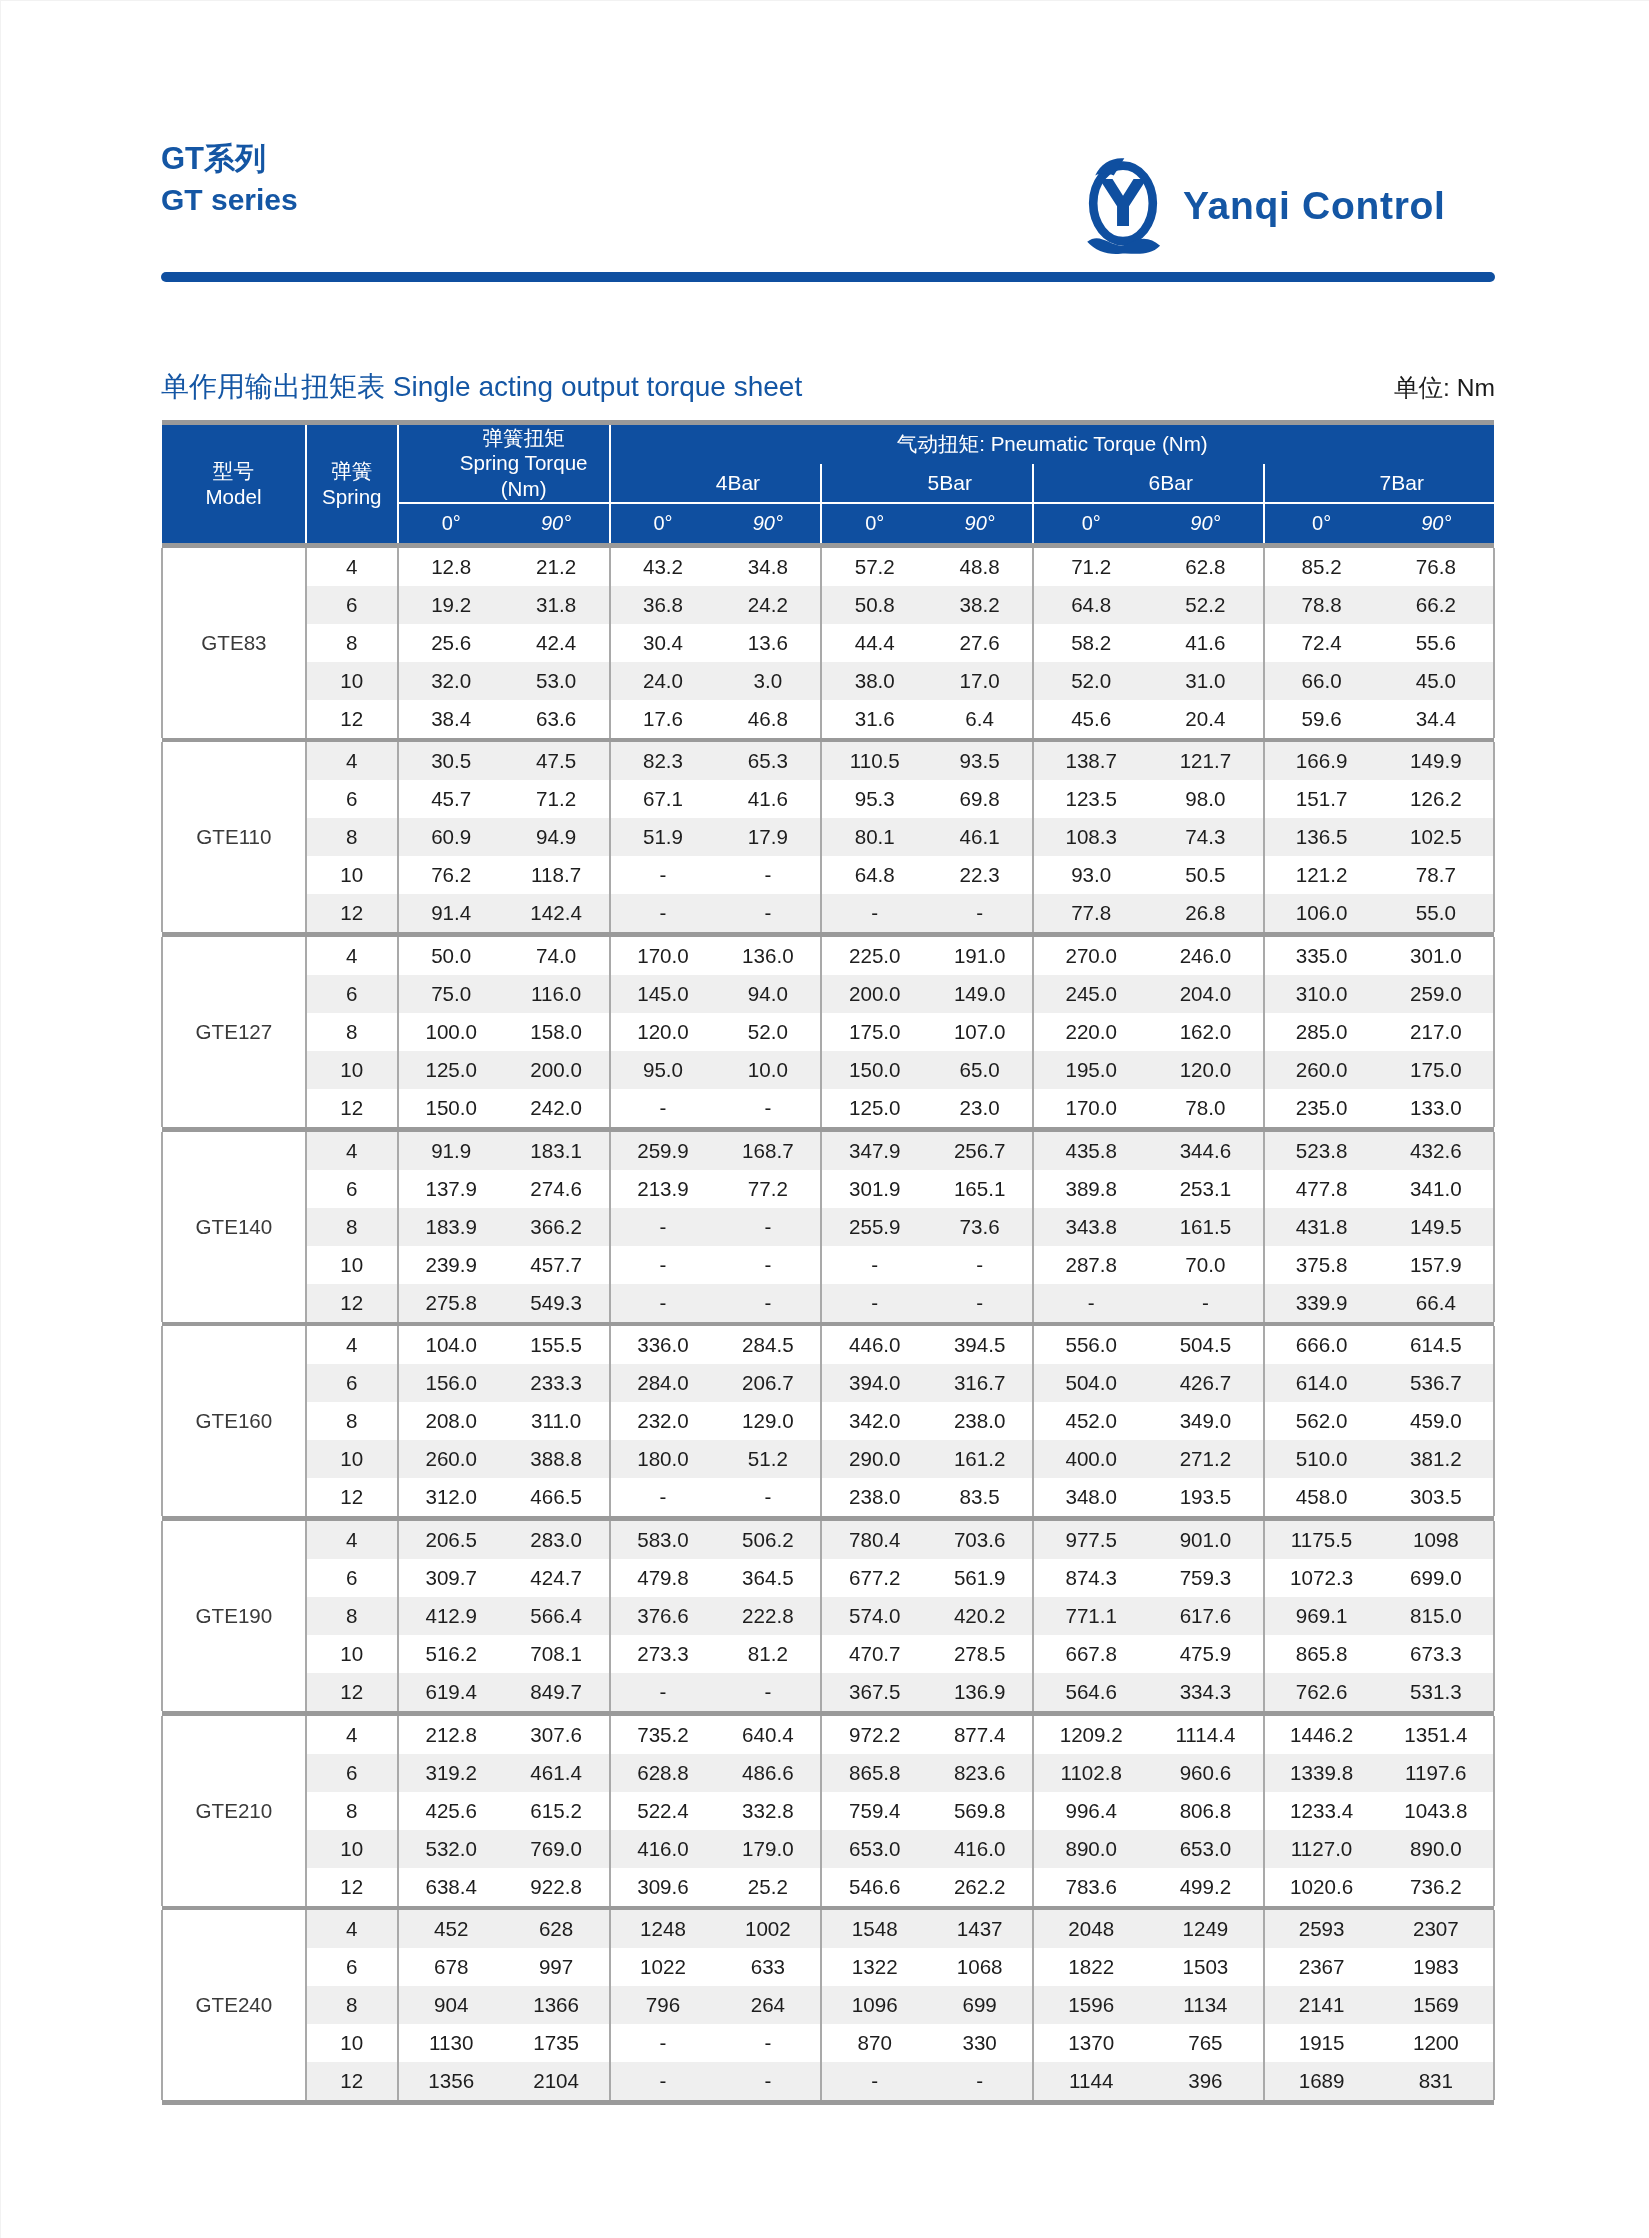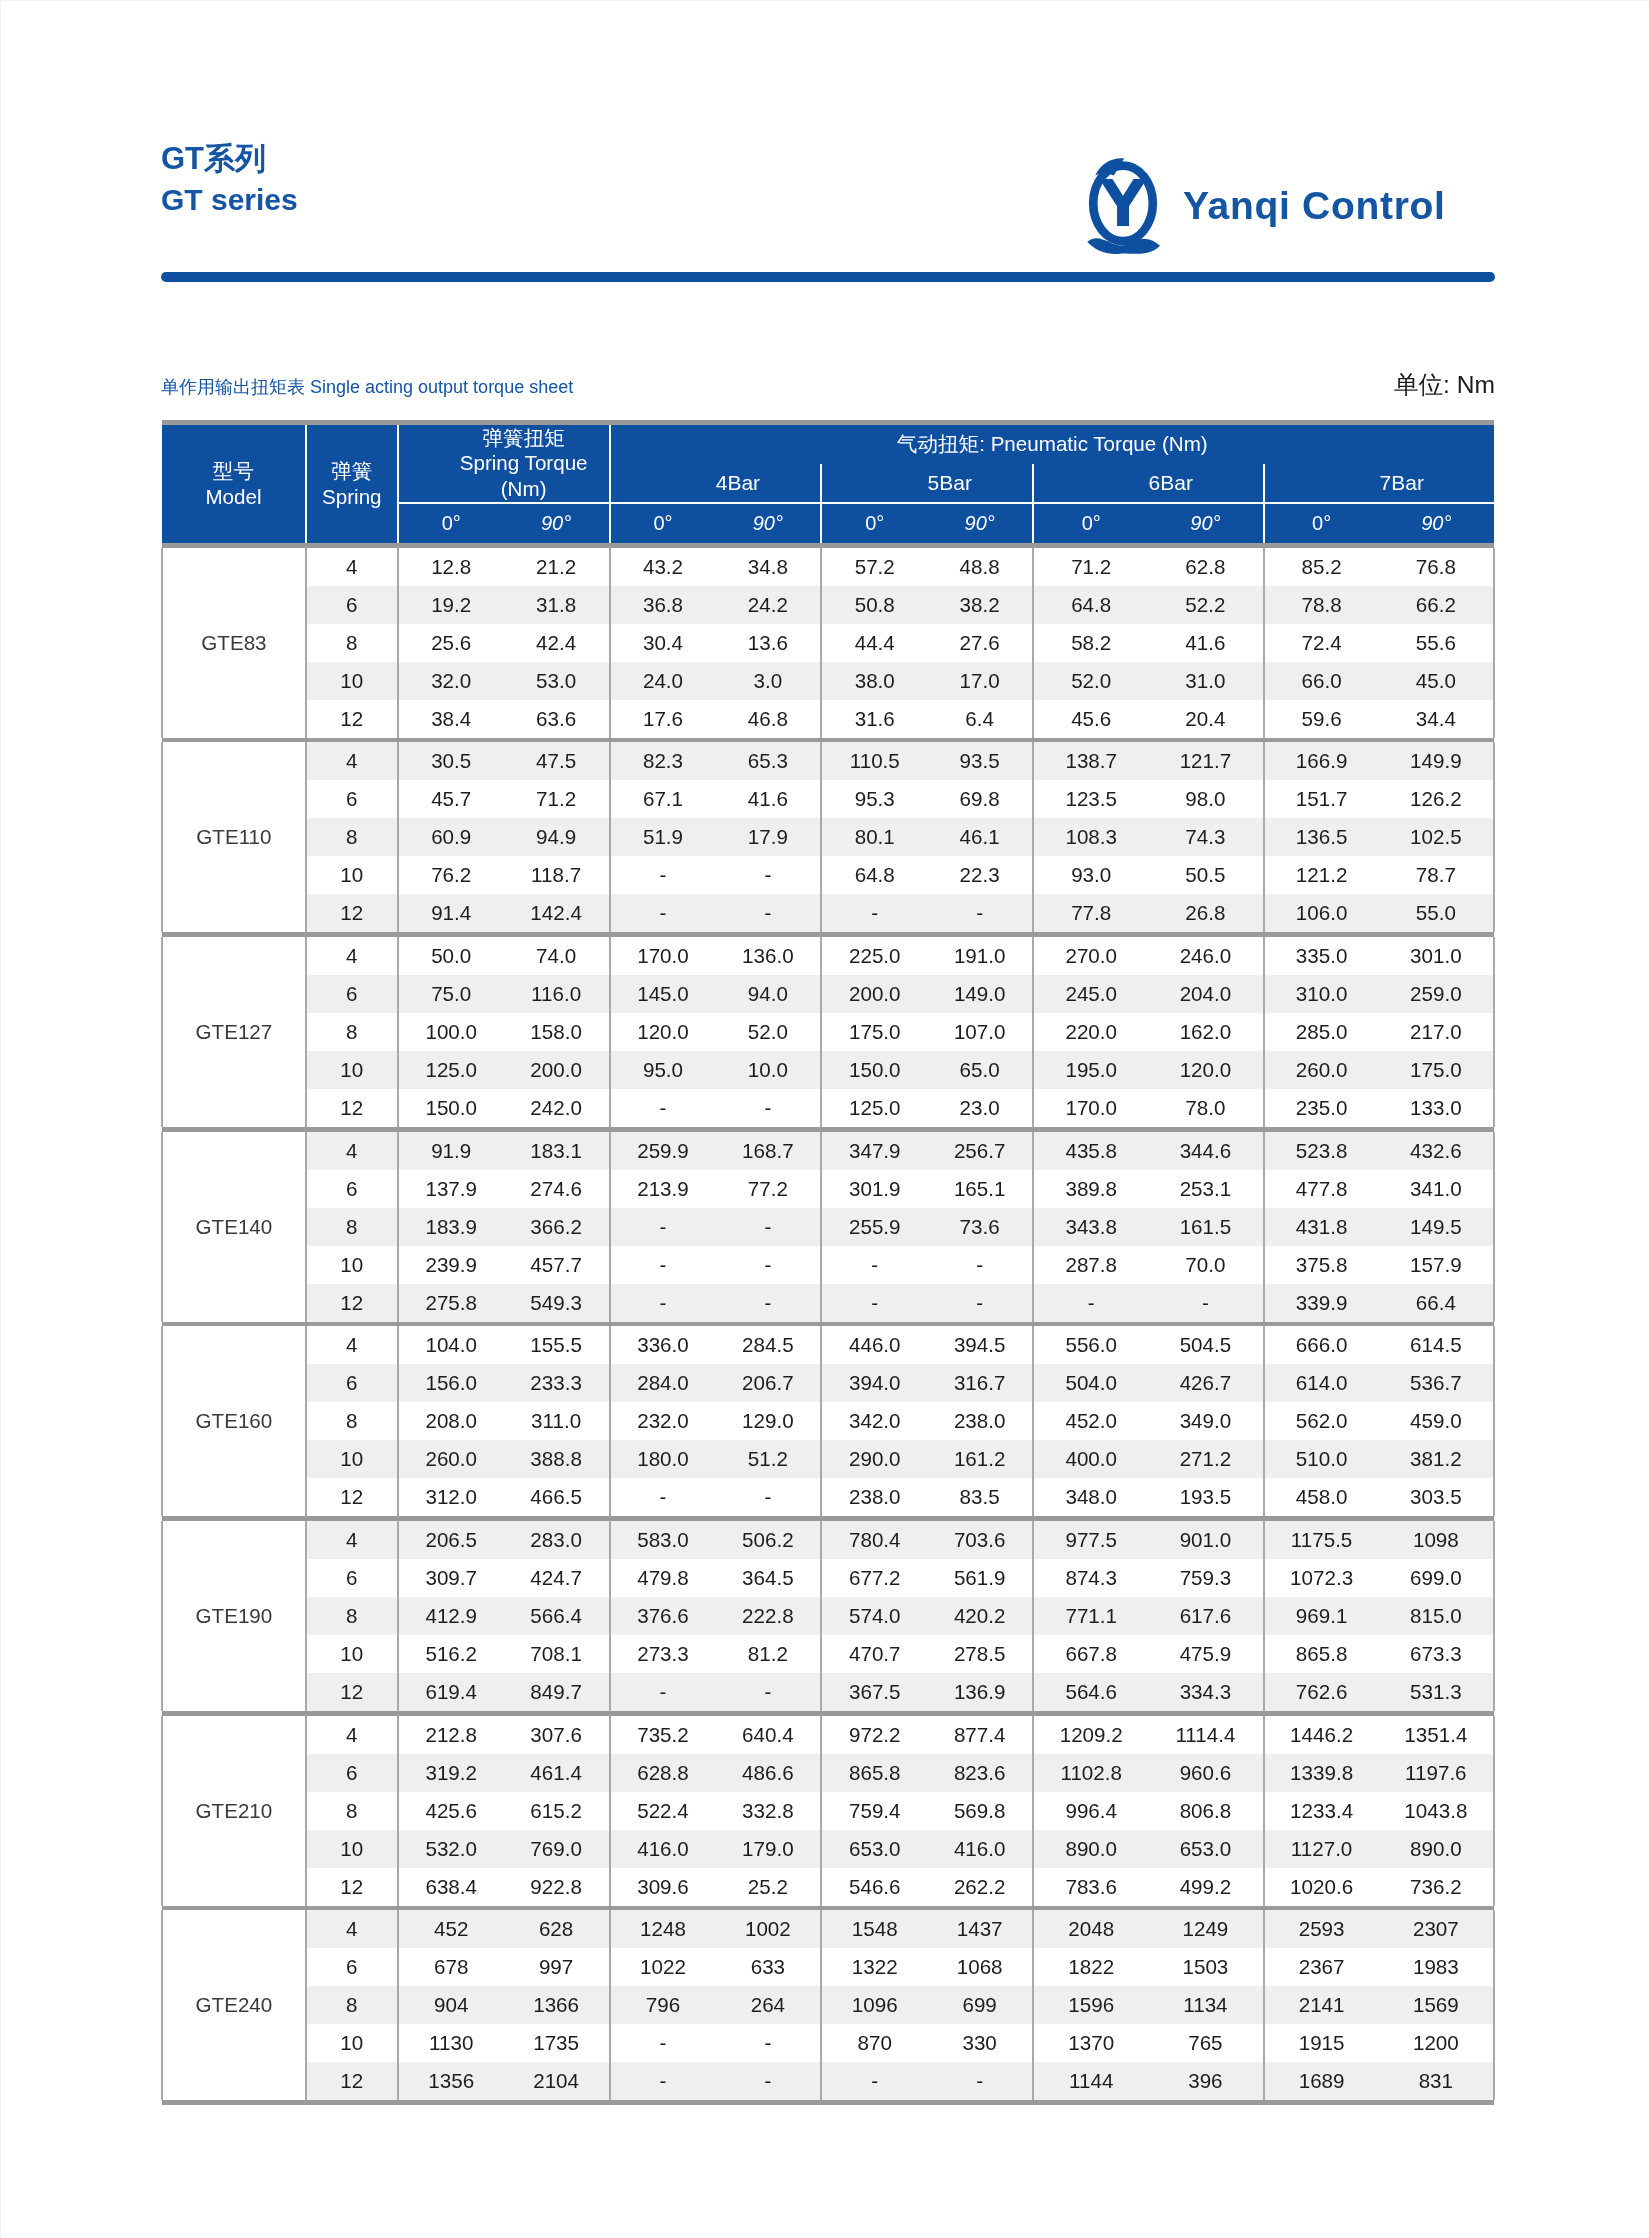--- a/index.html
+++ b/index.html
@@ -19,21 +19,21 @@
   
   .brand-block{position:absolute;left:160px;top:138px;line-height:1.32;}
   .brand-block .zh{font-size:31px;font-weight:bold;color:var(--title-blue);}
   .brand-block .en{font-size:30px;font-weight:bold;color:var(--title-blue);}
   .logo{position:absolute;top:152px;left:1082px;display:flex;align-items:center;gap:20px;}
   .logo svg{width:80px;height:106px;display:block;}
   .logo .logo-text{font-size:39px;font-weight:bold;color:var(--title-blue);letter-spacing:0.7px;}
   .rule{position:absolute;left:160px;top:271px;width:1334px;height:10px;background:var(--brand-blue);border-radius:5.3px;}
   
   .section-row{position:absolute;left:160px;top:367px;width:1334px;display:flex;justify-content:space-between;align-items:baseline;}
-  .section-title{font-size:18px;font-weight:500;color:var(--title-blue);}
+  .section-title{font-size:28px;font-weight:500;color:var(--title-blue);}
   .unit-label{font-size:24.6px;color:#1B1B1B;text-align:center;}
   
   .table-wrap{position:absolute;left:160px;top:419px;width:1334px;}
   table{width:100%;border-collapse:collapse;table-layout:fixed;}
   
   thead th{
     background:var(--brand-blue);color:#fff;font-weight:normal;
     text-align:center;vertical-align:middle;line-height:1.25;
   }
   tr.hrow1 th{height:38px;font-size:20.6px;}

